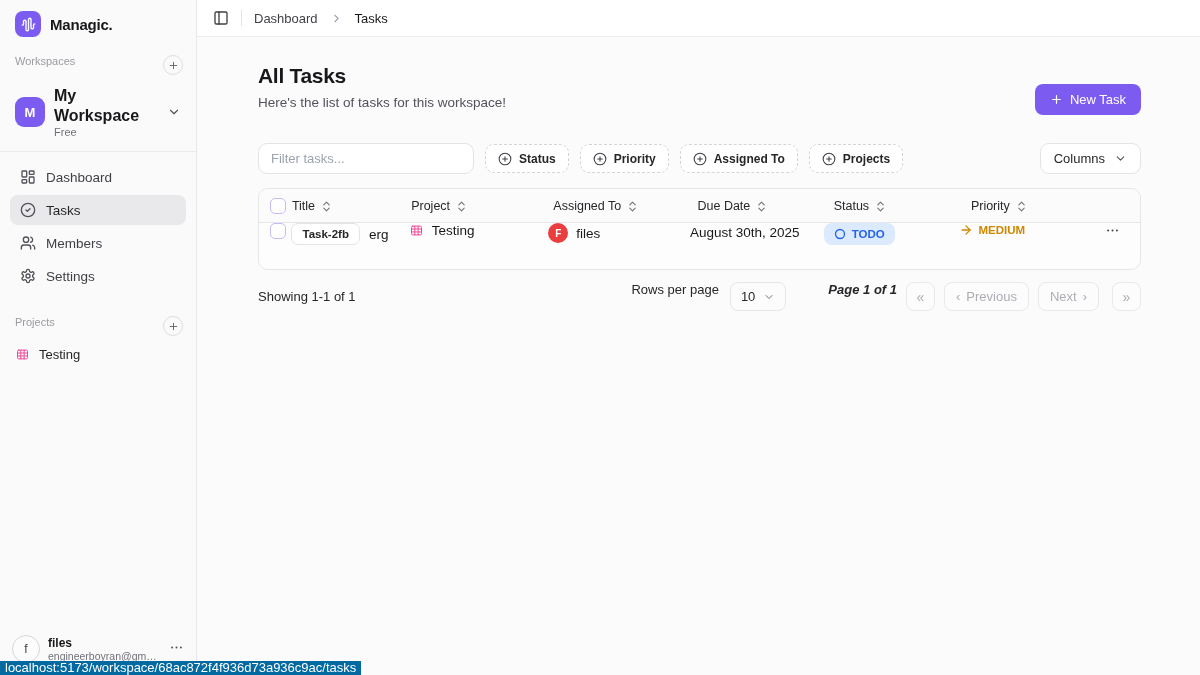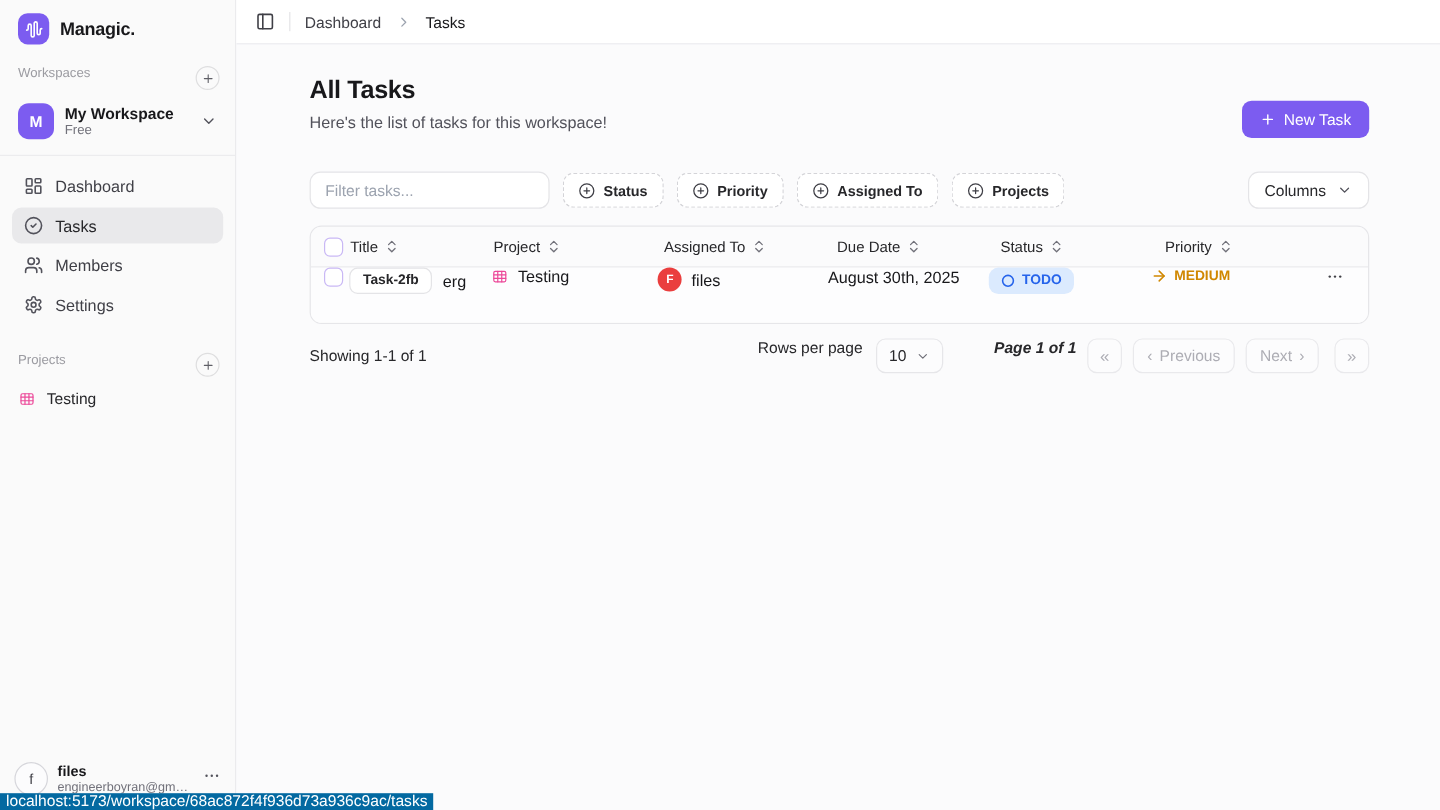--- a/index.html
+++ b/index.html
@@ -18,21 +18,21 @@
                  padding:9px 13px 4px 15px; }
   .section-label { font-size:11px; color:#9b9ba1; }
   .plus-btn { width:20px; height:20px; border-radius:50%; border:1px solid #dededf;
               background:transparent; color:#5f5f66; display:flex; align-items:center;
               justify-content:center; cursor:pointer; }
   .workspace-row { display:flex; align-items:center; gap:9px; padding:7px 15px 13px;
                    border-bottom:1px solid #ececee; cursor:pointer; }
   .ws-avatar { width:30px; height:30px; border-radius:9px; background:#7c5cf0; color:#fff;
                font-size:13px; font-weight:600; display:flex; align-items:center; justify-content:center; }
   .ws-meta { flex:1; min-width:0; }
-  .ws-name { font-size:13px; font-weight:600; line-height:1.25; }
+  .ws-name { font-size:16px; font-weight:600; line-height:1.25; }
   .ws-plan { font-size:11px; color:#71717a; }
   .nav { padding:10px 10px 0; display:flex; flex-direction:column; gap:3px; }
   .nav-item { display:flex; align-items:center; gap:10px; padding:7px 10px; border-radius:8px;
               font-size:13.5px; color:#3f3f46; cursor:pointer; }
   .nav-item.active { background:#e9e9eb; color:#27272a; }
   .nav-item svg { color:#52525b; }
   .projects-wrap { margin-top:16px; }
   .project-item { display:flex; align-items:center; gap:9px; padding:7px 15px; font-size:13px;
                   color:#27272a; cursor:pointer; }
   .side-user { position:absolute; left:0; right:0; bottom:12px; display:flex; align-items:center;
@@ -62,21 +62,21 @@
 
   .content { position:absolute; top:37px; left:0; right:0; bottom:0; padding:27px 59px 0 61px; }
   .page-head { display:flex; align-items:flex-start; justify-content:space-between; }
   .page-title { font-size:21px; font-weight:700; letter-spacing:-0.3px; }
   .page-sub { font-size:13.5px; color:#52525b; margin-top:7px; }
   .new-task-btn { margin-top:20px; height:31px; padding:0 15px; background:#7c5cf0; color:#fff;
                   border:none; border-radius:8px; font-size:13px; display:flex; align-items:center;
                   gap:7px; cursor:pointer; font-family:inherit; }
 
   .toolbar { display:flex; align-items:center; gap:11px; margin-top:28px; }
-  .filter-input { width:200px; height:31px; border:1px solid #e4e4e7; border-radius:9px;
+  .filter-input { width:216px; height:31px; border:1px solid #e4e4e7; border-radius:9px;
                   background:#fff; padding:0 12px; font-size:13px; color:#3b82f6; outline:none;
                   font-family:inherit; }
   .filter-input::placeholder { color:#9ca3af; }
   .chip { height:29px; border:1px dashed #d4d4d8; border-radius:9px; background:#fff;
           display:inline-flex; align-items:center; gap:7px; padding:0 12px; font-size:12px;
           font-weight:600; color:#27272a; cursor:pointer; font-family:inherit; }
   .chip svg { color:#3f3f46; }
   .columns-btn { margin-left:auto; height:31px; border:1px solid #e4e4e7; border-radius:9px;
                  background:#fff; padding:0 13px; font-size:13px; color:#27272a; display:flex;
                  align-items:center; gap:9px; cursor:pointer; font-family:inherit; }
@@ -88,21 +88,21 @@
            border-bottom:1px solid #e6e6e9; }
   .trow { display:flex; align-items:flex-start; height:46px; background:#fdfdfe; }
   .col-cb { width:33px; padding-left:11px; display:flex; align-items:center; }
   .col-title { width:120px; display:flex; align-items:center; gap:9px; }
   .col-project { width:143px; }
   .col-assigned { width:145px; }
   .col-due { width:137px; }
   .col-status { width:138px; }
   .col-priority { width:150px; }
   .col-actions { flex:1; display:flex; justify-content:flex-end; padding-right:20px; }
-  .th { font-size:12.5px; color:#27272a; display:flex; align-items:center; gap:5px; cursor:pointer; }
+  .th { font-size:12.5px; color:#27272a; display:flex; align-items:flex-end; gap:5px; cursor:pointer; }
   .th svg { color:#71717a; }
   .checkbox { width:16px; height:16px; border:1px solid #c9b8f5; border-radius:5px;
               background:#fff; cursor:pointer; }
   .task-badge { border:1px solid #e4e4e7; background:#fff; border-radius:7px; padding:4px 10px;
                 font-size:11.5px; font-weight:600; color:#27272a; white-space:nowrap; }
   .cell-text { font-size:13.5px; color:#18181b; }
   .with-icon { display:flex; align-items:center; gap:8px; }
   .assignee-avatar { width:20px; height:20px; border-radius:50%; background:#ea3e3e; color:#fff;
                      font-size:10px; font-weight:700; display:flex; align-items:center;
                      justify-content:center; }

